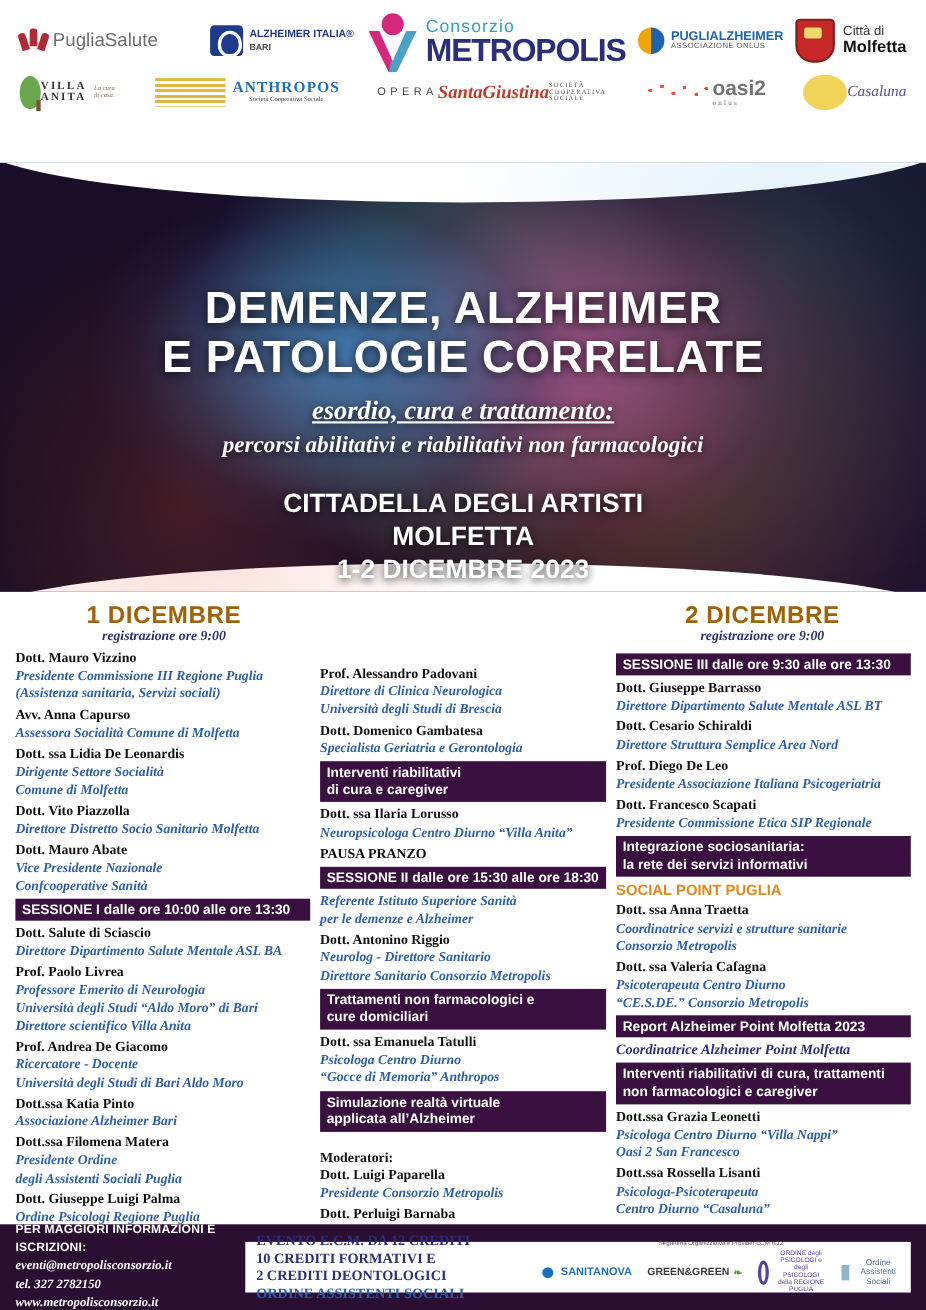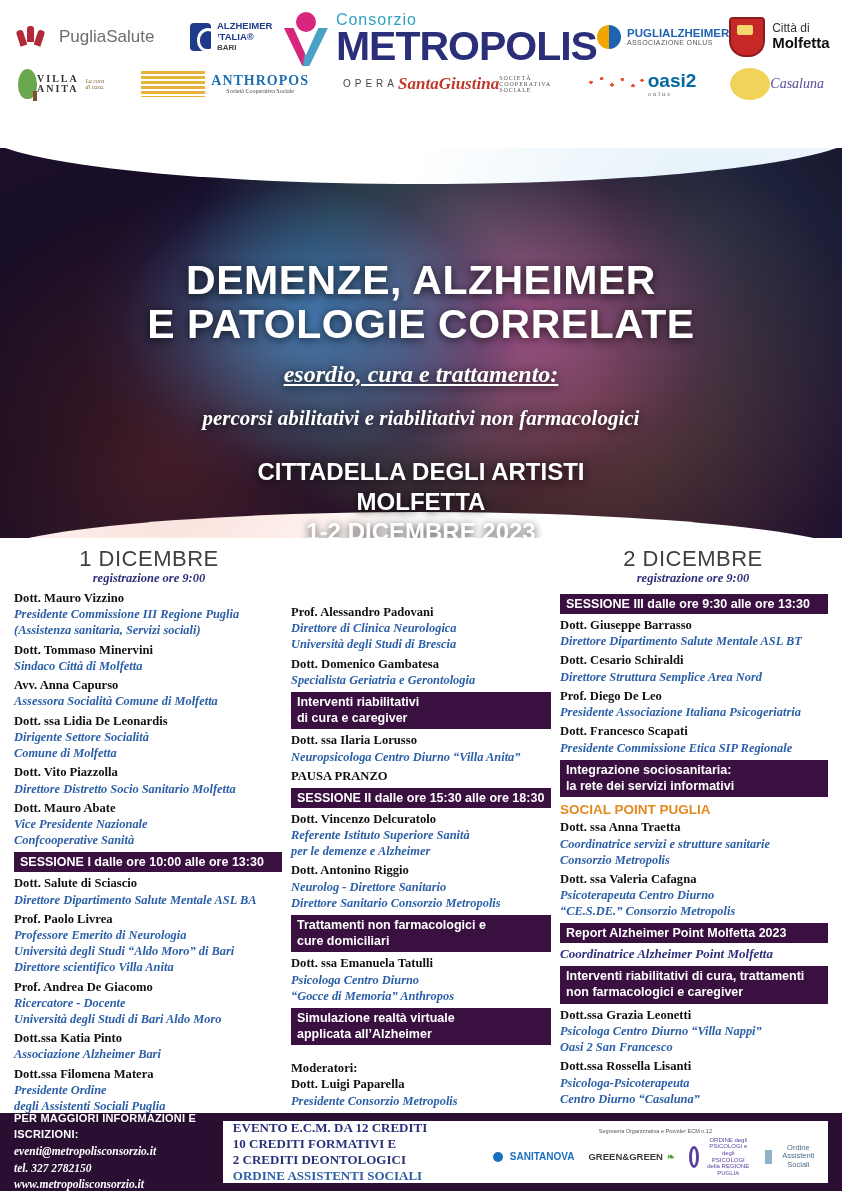--- a/index.html
+++ b/index.html
@@ -10,21 +10,21 @@
     overflow:hidden;
     position:relative;
   }
   .poster{position:relative;width:842px;height:1191px;overflow:hidden;background:#fff;}
 
   
   .logo-band{position:relative;height:148px;background:#ffffff;}
   .logo-row{display:flex;align-items:center;justify-content:space-between;padding:10px 18px 0 18px;}
   .logo-row2{display:flex;align-items:center;justify-content:center;gap:34px;padding:4px 18px 0 18px;}
 
-  .puglia-logo{display:flex;align-items:center;gap:15px;}
+  .puglia-logo{display:flex;align-items:center;gap:4px;}
   .puglia-mark{width:26px;height:26px;position:relative;}
   .puglia-mark i{position:absolute;width:7px;height:16px;background:#b02a37;border-radius:3px 3px 0 0;}
   .puglia-mark i:nth-child(1){left:0;top:6px;transform:rotate(-18deg);}
   .puglia-mark i:nth-child(2){left:9px;top:2px;}
   .puglia-mark i:nth-child(3){left:18px;top:6px;transform:rotate(18deg);}
   .puglia-name{font-family:"Liberation Sans",sans-serif;font-size:17px;font-weight:bold;color:#2b2b2b;}
   .puglia-name span{font-weight:normal;color:#6d6d6d;}
 
   .alz-logo{display:flex;align-items:center;gap:6px;padding-left:36px;}
   .alz-mark{width:30px;height:28px;background:#1e3a8a;border-radius:4px;position:relative;}
@@ -33,21 +33,21 @@
   .alz-text .sub{font-size:8px;color:#444;font-weight:bold;}
 
   .metropolis{display:flex;align-items:center;gap:6px;transform:translateY(2px);}
   .m-mark{width:48px;height:54px;position:relative;}
   .m-mark .head{position:absolute;left:14px;top:0;width:20px;height:20px;border-radius:50%;background:#d6267e;}
   .m-mark .v{position:absolute;left:2px;top:16px;width:44px;height:38px;background:
      linear-gradient(100deg,#d6267e 0 48%,#4aa3c7 52% 100%);
      clip-path:polygon(0 0,22% 0,50% 72%,78% 0,100% 0,58% 100%,42% 100%);}
   .m-txt{line-height:0.92;}
   .m-txt .c{font-family:"Liberation Sans",sans-serif;font-size:16px;color:#2f9fc4;letter-spacing:1px;}
-  .m-txt .m{font-family:"Liberation Sans",sans-serif;font-size:41px;font-weight:bold;color:#2b2f7a;letter-spacing:-1px;}
+  .m-txt .m{font-family:"Liberation Sans",sans-serif;font-size:29px;font-weight:bold;color:#2b2f7a;letter-spacing:-1px;}
 
   .pugalz{display:flex;align-items:center;gap:6px;}
   .pugalz-mark{width:24px;height:24px;border-radius:50%;background:linear-gradient(90deg,#f0a500 0 50%,#1e63b0 50% 100%);}
   .pugalz-txt{font-family:"Liberation Sans",sans-serif;font-size:11.5px;font-weight:bold;color:#1e63b0;line-height:1.1;}
   .pugalz-txt .sub{font-size:7px;color:#555;font-weight:normal;letter-spacing:.4px;}
 
   .molfetta{display:flex;align-items:center;gap:7px;}
   .molf-crest{width:32px;height:36px;background:#c62828;border:2px solid #8e1b1b;border-radius:4px 4px 16px 16px;position:relative;}
   .molf-crest:after{content:"";position:absolute;left:6px;top:6px;width:16px;height:10px;background:#f5d76e;border-radius:2px;}
   .molf-txt{font-family:"Liberation Sans",sans-serif;font-size:12px;color:#333;line-height:1.1;}
@@ -61,21 +61,21 @@
 
   .anthropos-bars{width:64px;height:26px;background:repeating-linear-gradient(to bottom,#e8b33c 0 3px,#fff 3px 5px);}
   .anthropos-t{font-family:"Liberation Serif",serif;font-size:14px;font-weight:bold;color:#1f6fb2;letter-spacing:1px;}
   .anthropos-s{font-size:6px;color:#444;}
 
   .opera-t1{font-family:"Liberation Sans",sans-serif;font-size:10px;letter-spacing:4px;color:#444;}
   .opera-t2{font-family:"Liberation Serif",serif;font-size:17px;color:#c0392b;font-style:italic;font-weight:bold;line-height:.95;}
   .opera-t3{font-size:6px;color:#555;letter-spacing:1px;}
 
   .oasi-t{font-family:"Liberation Sans",sans-serif;font-size:19px;font-weight:bold;color:#1b4f9c;}
-  .oasi-t span{color:#0369a1;}
+  .oasi-t span{color:#737373;}
   .oasi-s{font-size:6.5px;color:#666;letter-spacing:2px;}
   .oasi-birds{width:60px;height:18px;background:
      radial-gradient(circle at 10% 40%,#e8542f 1.6px,transparent 1.8px),
      radial-gradient(circle at 28% 20%,#e8542f 1.6px,transparent 1.8px),
      radial-gradient(circle at 45% 55%,#e8542f 1.6px,transparent 1.8px),
      radial-gradient(circle at 62% 25%,#e8542f 1.6px,transparent 1.8px),
      radial-gradient(circle at 80% 60%,#e8542f 1.6px,transparent 1.8px),
      radial-gradient(circle at 95% 30%,#e8542f 1.6px,transparent 1.8px);}
 
   .casaluna-moon{width:40px;height:32px;border-radius:50%;background:#f2d35a;}
@@ -96,28 +96,28 @@
     content:"";position:absolute;inset:0;
     background:
       radial-gradient(circle at 20% 80%,rgba(230,90,60,.22),transparent 35%),
       radial-gradient(circle at 85% 20%,rgba(90,170,220,.18),transparent 40%);
   }
   .hero-wave{position:absolute;left:-20px;right:-20px;top:-18px;height:54px;background:#fff;border-radius:0 0 50% 50%/0 0 100% 100%;}
   .hero-wave-b{position:absolute;left:-20px;right:-20px;bottom:-22px;height:48px;background:#fff;border-radius:50% 50% 0 0/100% 100% 0 0;}
   .hero-content{position:relative;z-index:3;text-align:center;padding-top:110px;}
   .h-title{font-family:"Liberation Sans",sans-serif;font-weight:bold;color:#fff;font-size:41px;letter-spacing:.5px;line-height:1.08;text-shadow:0 2px 10px rgba(0,0,0,.75);}
   .h-sub1{font-family:"Liberation Serif",serif;font-style:italic;font-weight:bold;color:#fff;font-size:24px;margin-top:14px;text-shadow:0 2px 8px rgba(0,0,0,.7);text-decoration:underline;}
-  .h-sub2{font-family:"Liberation Serif",serif;font-style:italic;font-weight:bold;color:#fff;font-size:21px;margin-top:18px;text-shadow:0 2px 8px rgba(0,0,0,.7);}
+  .h-sub2{font-family:"Liberation Serif",serif;font-style:italic;font-weight:bold;color:#fff;font-size:21px;margin-top:4px;text-shadow:0 2px 8px rgba(0,0,0,.7);}
   .h-venue{font-family:"Liberation Sans",sans-serif;font-weight:bold;color:#fff;font-size:24px;margin-top:26px;line-height:1.25;text-shadow:0 2px 8px rgba(0,0,0,.8);}
 
   
   .program{position:relative;padding:8px 14px 0 14px;}
   .day-heads{display:flex;justify-content:space-between;}
   .day-head{width:270px;text-align:center;}
-  .day-head .d{font-family:"Liberation Sans",sans-serif;font-size:22px;font-weight:normal;color:#404040;letter-spacing:.5px;}
+  .day-head .d{font-family:"Liberation Sans",sans-serif;font-size:22px;font-weight:bold;color:#a16207;letter-spacing:.5px;}
   .day-head .r{font-family:"Liberation Serif",serif;font-style:italic;font-weight:bold;font-size:12.5px;color:#2b2f7a;margin-top:-1px;}
 
   .cols{display:flex;gap:9px;margin-top:4px;}
   .col{width:270px;}
   .col.mid{width:262px;padding-top:14px;}
 
   .band{background:#3a1040;color:#fff;font-family:"Liberation Sans",sans-serif;font-weight:bold;font-size:12.5px;padding:3px 6px;margin:4px 0 3px 0;}
   .band-2l{line-height:1.25;}
 
   .nm{font-family:"Liberation Serif",serif;font-weight:bold;font-size:12.6px;color:#111;line-height:1.3;}
@@ -126,21 +126,21 @@
   .plain{font-family:"Liberation Serif",serif;font-weight:bold;font-size:12.6px;color:#111;margin:4px 0 3px 0;}
   .orange{font-family:"Liberation Sans",sans-serif;font-weight:bold;font-size:13.5px;color:#e08a1e;margin:5px 0 2px 0;}
   .dkblue{font-family:"Liberation Serif",serif;font-style:italic;font-weight:bold;font-size:13px;color:#2b2f7a;margin:2px 0 4px 0;}
   .mod-label{font-family:"Liberation Serif",serif;font-weight:bold;font-size:12.6px;color:#111;margin-top:16px;}
 
   
   .footer{position:absolute;left:0;bottom:0;width:842px;height:78px;background:#2b0f33;}
   .footer-inner{display:flex;align-items:center;height:78px;padding:0 14px;gap:10px;}
   .foot-left{color:#fff;font-family:"Liberation Serif",serif;font-style:italic;font-weight:bold;font-size:11.5px;line-height:1.45;width:246px;}
   .foot-left .cap{font-style:normal;font-family:"Liberation Sans",sans-serif;font-size:11px;letter-spacing:.2px;}
-  .foot-box{flex:1;background:#fff;height:62px;display:flex;align-items:center;padding:0 10px;gap:10px;}
+  .foot-box{flex:1;background:#fff;height:46px;display:flex;align-items:center;padding:0 10px;gap:10px;}
   .ecm{font-family:"Liberation Serif",serif;font-weight:bold;font-size:13px;color:#2b2f7a;line-height:1.22;width:250px;}
   .ecm .last{color:#2b5fa8;}
   .spons{flex:1;display:flex;align-items:center;justify-content:flex-end;gap:14px;}
   .spons .tiny{font-size:5.5px;color:#555;font-family:"Liberation Sans",sans-serif;text-align:center;}
   .sp-logo{display:flex;align-items:center;gap:4px;font-family:"Liberation Sans",sans-serif;}
   .sp1{font-size:10px;font-weight:bold;color:#1b6fc0;}
   .sp1 .dot{display:inline-block;width:10px;height:10px;background:#1b6fc0;border-radius:50%;margin-right:3px;vertical-align:-1px;}
   .sp2{font-size:9.5px;font-weight:bold;color:#3a3a3a;}
   .sp2 .g{color:#4aa02c;}
   .sp3{font-size:6px;color:#5b3fa0;line-height:1.1;}
@@ -273,24 +273,20 @@
     <div class="cols">
 
       <div class="col">
 
         <div class="blk">
           <div class="nm">Dott. Mauro Vizzino</div>
           <div class="rl" style="white-space:pre-line">Presidente Commissione III Regione Puglia
 (Assistenza sanitaria, Servizi sociali)</div>
         </div>
         <div class="blk">
-          <div class="nm">Dott. Tommaso Minervini</div>
-          <div class="rl" style="white-space:pre-line">Sindaco Città di Molfetta</div>
-        </div>
-        <div class="blk">
           <div class="nm">Avv. Anna Capurso</div>
           <div class="rl" style="white-space:pre-line">Assessora Socialità Comune di Molfetta</div>
         </div>
         <div class="blk">
           <div class="nm">Dott. ssa Lidia De Leonardis</div>
           <div class="rl" style="white-space:pre-line">Dirigente Settore Socialità
 Comune di Molfetta</div>
         </div>
         <div class="blk">
           <div class="nm">Dott. Vito Piazzolla</div>
@@ -351,21 +347,20 @@
         <div class="blk">
           <div class="nm">Dott. ssa Ilaria Lorusso</div>
           <div class="rl" style="white-space:pre-line">Neuropsicologa Centro Diurno “Villa Anita”</div>
         </div>
 
         <div class="plain">PAUSA PRANZO</div>
 
         <div class="band">SESSIONE II dalle ore 15:30 alle ore 18:30</div>
 
         <div class="blk">
-          <div class="nm">Dott. Vincenzo Delcuratolo</div>
           <div class="rl" style="white-space:pre-line">Referente Istituto Superiore Sanità
 per le demenze e Alzheimer</div>
         </div>
         <div class="blk">
           <div class="nm">Dott. Antonino Riggio</div>
           <div class="rl" style="white-space:pre-line">Neurolog - Direttore Sanitario
 Direttore Sanitario Consorzio Metropolis</div>
         </div>
 
         <div class="band band-2l" style="white-space:pre-line">Trattamenti non farmacologici e

